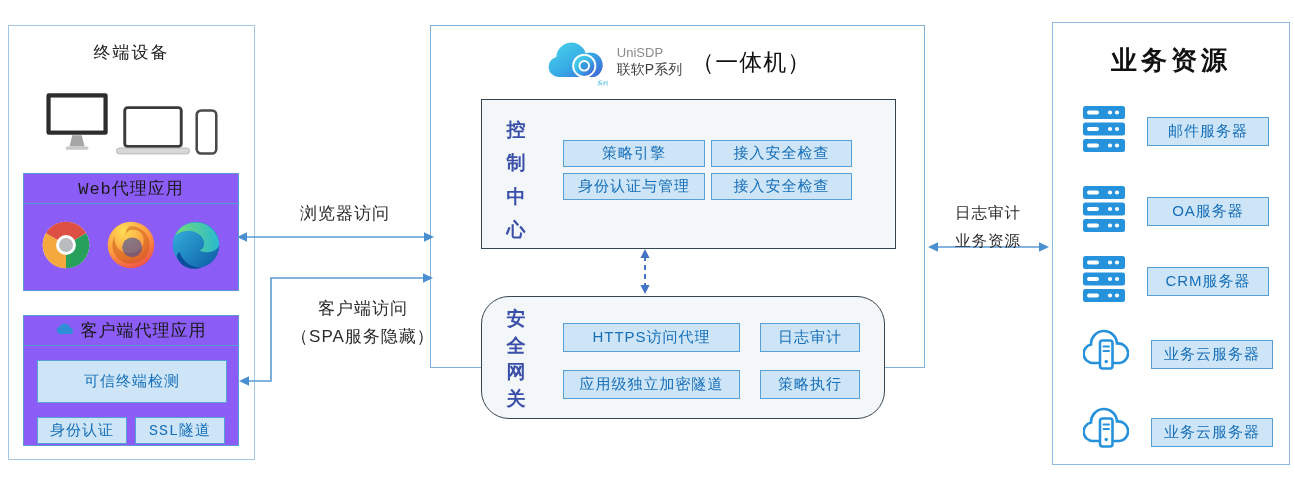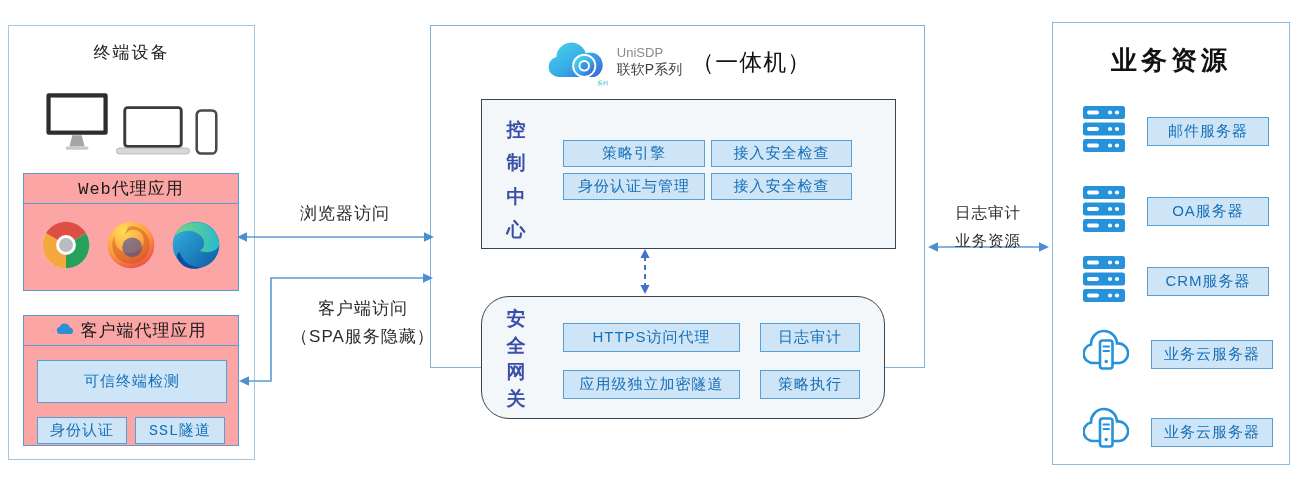--- a/index.html
+++ b/index.html
@@ -6,21 +6,21 @@
   body{width:1294px;height:482px;position:relative;background:#fff;
        font-family:"Liberation Sans","DejaVu Sans",sans-serif;overflow:hidden;}
   .panel{position:absolute;background:#fff;box-sizing:border-box;}
   #left-panel{left:8px;top:25px;width:247px;height:435px;border:1px solid #a3c6e2;font-family:Liberation Mono, monospace;}
   #center-panel{left:430px;top:25px;width:495px;height:343px;border:1px solid #7fb1da;}
   #right-panel{left:1052px;top:22px;width:238px;height:443px;border:1px solid #8fbadf;}
 
   .lp-title{text-align:center;margin-top:15px;font-size:17px;color:#222;letter-spacing:2px;}
   .devices{display:flex;align-items:flex-end;justify-content:center;gap:5px;margin-top:16px;height:80px;}
 
-  .sub-box{position:absolute;left:14px;border:1px solid #5b9bd5;box-sizing:border-box;background:#fca5a5;}
+  .sub-box{position:absolute;left:14px;border:1px solid #5b9bd5;box-sizing:border-box;background:#8b5cf6;}
   #web-box{top:147px;width:216px;height:118px;}
   #client-box{top:289px;width:216px;height:131px;}
   .sub-box .hd{height:29px;border-bottom:1px solid #5b9bd5;display:flex;align-items:center;
                justify-content:center;font-size:17px;color:#1a1a1a;gap:7px;letter-spacing:1px;}
   .browser-row{display:flex;justify-content:space-around;align-items:center;height:86px;padding:0 10px;}
 
   .btn{background:#cde5f6;border:1px solid #56a0d6;color:#176fb8;display:flex;align-items:center;
        justify-content:center;font-size:15px;box-sizing:border-box;letter-spacing:1px;}
   #client-box .body{padding:14px 13px 0;}
   #btn-trusted{width:190px;height:43px;}

